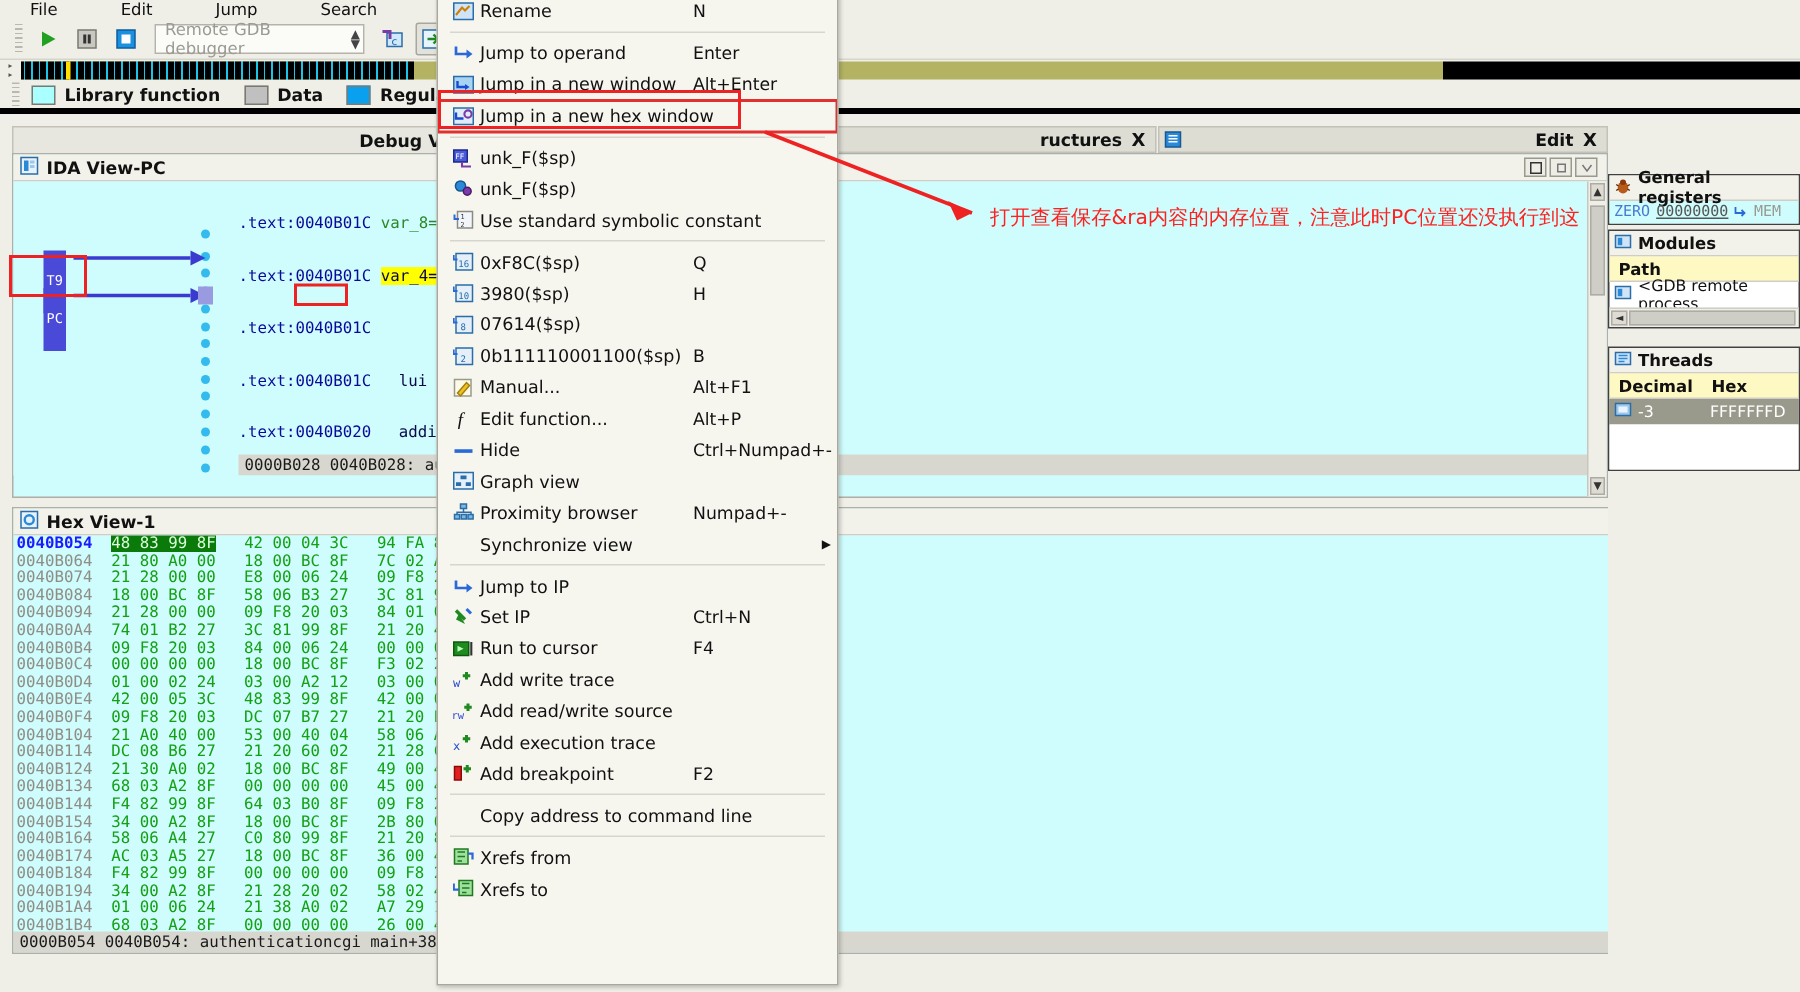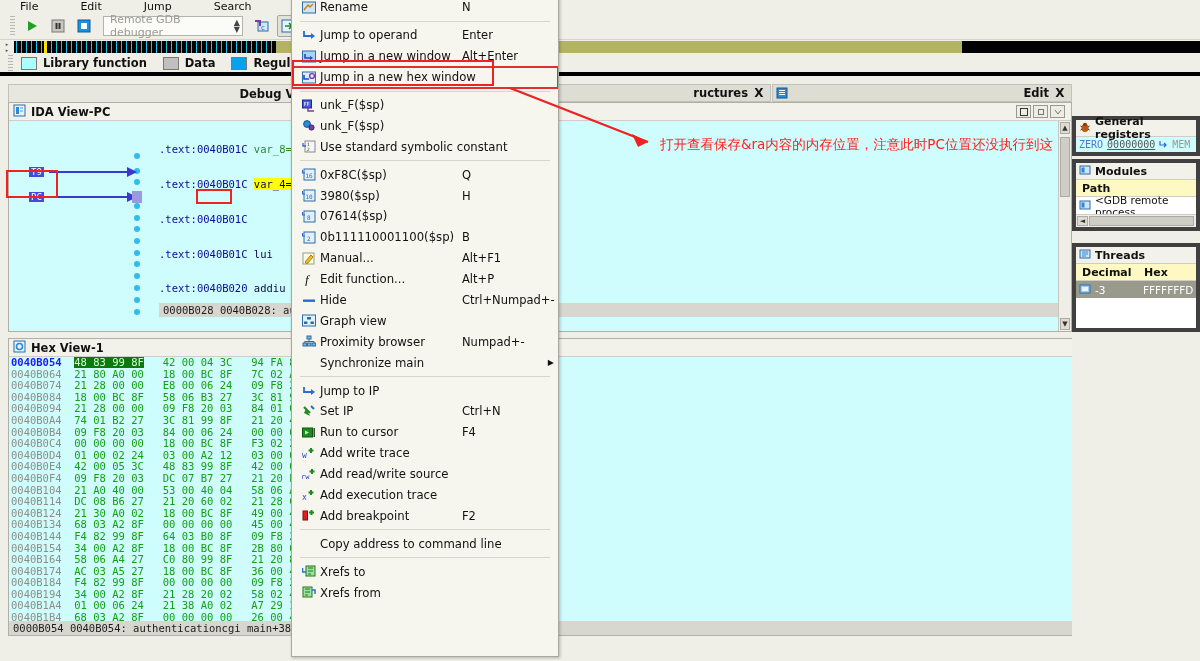--- a/index.html
+++ b/index.html
@@ -99,21 +99,21 @@
   #idaview { left: 8px; top: 102px; width: 1064px; height: 230px; background: #cffcfc; }
   .disasm { position:absolute; left:0; top:18px; right:0; bottom:14px; background:#cffcfc;
      overflow:hidden; }
   .gutter { position:absolute; left:0; top:0; width:20px; height:100%; background:#cffcfc; }
   .arrowcolumn { position:absolute; left:20px; top:0; width:125px; height:100%; background:#cffcfc;}
   .dlines { position:absolute; left:150px; top:0; right:14px; bottom:0;
      font-family: "DejaVu Sans Mono","Liberation Mono",monospace; font-size:10.5px;
      line-height: 11.6px; white-space: pre; color:#0a0a4a; }
   .dline { height:11.6px; }
   .dline .addr { color:#0a0a9a; }
-  .dline .mn { color:#0a0a4a; }
+  .dline .mn { color:#0a0a4a;margin-left:12px; }
   .dline .reg { color:#0a0a9a; }
   .dline .num { color:#d08000; }
   .dline .var { color:#2a8a2a; }
   .hl-yellow { background:#ffff00; }
   .statusline {
     position:absolute; left:150px; right:0; bottom:0; height:14px; background:#d8d7cf;
     font-family:"DejaVu Sans Mono","Liberation Mono",monospace; font-size:10.5px;
     color:#1a1a1a; padding-left:4px; line-height:14px; white-space:pre;
   }
   .vscroll { position:absolute; right:0; top:18px; width:13px; bottom:0; background:#efeee7;
@@ -132,21 +132,21 @@
   .hexrow .ha { color:#8e8e86; }
   .hexrow.first .ha { color:#1a1aff; font-weight:bold; }
   .hexsel { background:#0a7a0a; color:#d8ffd8; }
 
   
   #outwin { left: 8px; top: 638px; width: 1064px; height: 23px; background:#f2f1ea;
      border:1px solid #b0afa7; }
 
   
   .rdock { position:absolute; right:0; top:102px; width:128px; height:545px; background:#efefe7; }
-  .rpanel { background:#fff; border:4px solid #404040; margin:0 0 3px 0; }
+  .rpanel { background:#fff; border:1px solid #404040; margin:0 0 3px 0; }
   .rhdr { height:17px; background:#f2f1ea; border-bottom:1px solid #cfcec6;
      display:flex; align-items:center; gap:4px; padding-left:3px;
      font-size:11px; font-weight:bold; color:#111; }
   .regrow { height:15px; background:#cffcfc; display:flex; align-items:center; gap:4px;
      padding-left:3px; font-family:"DejaVu Sans Mono","Liberation Mono",monospace; font-size:10px;}
   .regrow .rn { color:#4a7ad0; }
   .regrow .rv { color:#555;text-decoration:underline; }
   .regrow .rm { color:#9a9a92; }
   .colhdr { height:17px; background:#fef9c3; border-bottom:1px solid #cfcec6;
      display:flex; align-items:center; font-size:11px; font-weight:bold; color:#111; }
@@ -177,21 +177,21 @@
   
   .redbox { position:absolute; border:2px solid #ee2222; z-index:60; pointer-events:none; }
   .cntext {
     position:absolute; z-index:61; color:#ff2020; font-size:13.5px;
     font-family:"DejaVu Sans","Liberation Sans",sans-serif; white-space:nowrap;
   }
   svg.overlay { position:absolute; left:0; top:0; width:1200px; height:661px;
      z-index:59; pointer-events:none; }
 
   .pcbadge { position:absolute; background:#4a4ad8; color:#fff; font-size:9px;
-     font-family:"DejaVu Sans Mono",monospace; padding:0 2px; }
+     font-family:"DejaVu Sans Mono",monospace; padding:16px 2px; }
   .bpdot { position:absolute; width:6px; height:6px; border-radius:50%; background:#33bbee; }
 </style>
 </head>
 <body>
 
 <div id="app">
 
   <div class="menubar">
     <div class="mi">File</div>
     <div class="mi">Edit</div>
@@ -724,21 +724,21 @@
             <rect x="10" y="8" width="3.4" height="3" fill="#7fb8dc" stroke="#2a6da8"></rect>
             <path d="M7 4 V6.5 M2.7 8 V6.5 H12 V8" stroke="#2a6da8" fill="none"></path>
           </svg>
         </span>
         <span class="mlbl">Proximity browser</span>
         <span class="mkey">Numpad+-</span>
         <span class="marrow"></span>
       </div>
       <div class="mrow">
         <span class="mico"></span>
-        <span class="mlbl">Synchronize main</span>
+        <span class="mlbl">Synchronize view</span>
         <span class="mkey"></span>
         <span class="marrow">▶</span>
       </div>
       <div class="msep"></div>
       <div class="mrow">
         <span class="mico">
           <svg width="14" height="12" viewBox="0 0 14 12">
             <path d="M2 2 V7 H10" stroke="#2a6ad8" stroke-width="1.8" fill="none"></path>
             <polygon points="9,4 13,7 9,10" fill="#2a6ad8"></polygon>
           </svg>
@@ -819,41 +819,41 @@
       <div class="mrow">
         <span class="mico"></span>
         <span class="mlbl">Copy address to command line</span>
         <span class="mkey"></span>
         <span class="marrow"></span>
       </div>
       <div class="msep"></div>
       <div class="mrow">
         <span class="mico">
           <svg width="14" height="13" viewBox="0 0 14 13">
+            <rect x="1" y="1" width="9" height="10" fill="#9fe09f" stroke="#1f7a1f"></rect>
+            <path d="M10 4 h3 v4" stroke="#2a6ad8" stroke-width="1.5" fill="none"></path>
+            <path d="M3 3 h5 M3 6 h5 M3 9 h3" stroke="#1f7a1f"></path>
+          </svg>
+        </span>
+        <span class="mlbl">Xrefs from</span>
+        <span class="mkey"></span>
+        <span class="marrow"></span>
+      </div>
+      <div class="mrow">
+        <span class="mico">
+          <svg width="14" height="13" viewBox="0 0 14 13">
             <rect x="4" y="1" width="9" height="10" fill="#9fe09f" stroke="#1f7a1f"></rect>
             <path d="M0.5 3 V7 H4" stroke="#2a6ad8" stroke-width="1.5" fill="none"></path>
             <path d="M6 3 h5 M6 6 h5 M6 9 h3" stroke="#1f7a1f"></path>
           </svg>
         </span>
         <span class="mlbl">Xrefs to</span>
         <span class="mkey"></span>
         <span class="marrow"></span>
       </div>
-      <div class="mrow">
-        <span class="mico">
-          <svg width="14" height="13" viewBox="0 0 14 13">
-            <rect x="1" y="1" width="9" height="10" fill="#9fe09f" stroke="#1f7a1f"></rect>
-            <path d="M10 4 h3 v4" stroke="#2a6ad8" stroke-width="1.5" fill="none"></path>
-            <path d="M3 3 h5 M3 6 h5 M3 9 h3" stroke="#1f7a1f"></path>
-          </svg>
-        </span>
-        <span class="mlbl">Xrefs from</span>
-        <span class="mkey"></span>
-        <span class="marrow"></span>
-      </div>
     </div>
 
   <svg class="overlay">
 
     <line x1="510" y1="88" x2="648" y2="142" stroke="#ee2222" stroke-width="2.4"></line>
     <polygon points="648,142 632,134 638,147" fill="#ee2222"></polygon>
   </svg>
 
   <div class="redbox" style="left:292px; top:60px; width:202px; height:26px;"></div>
   <div class="redbox" style="left:6px; top:170px; width:52px; height:28px;"></div>

